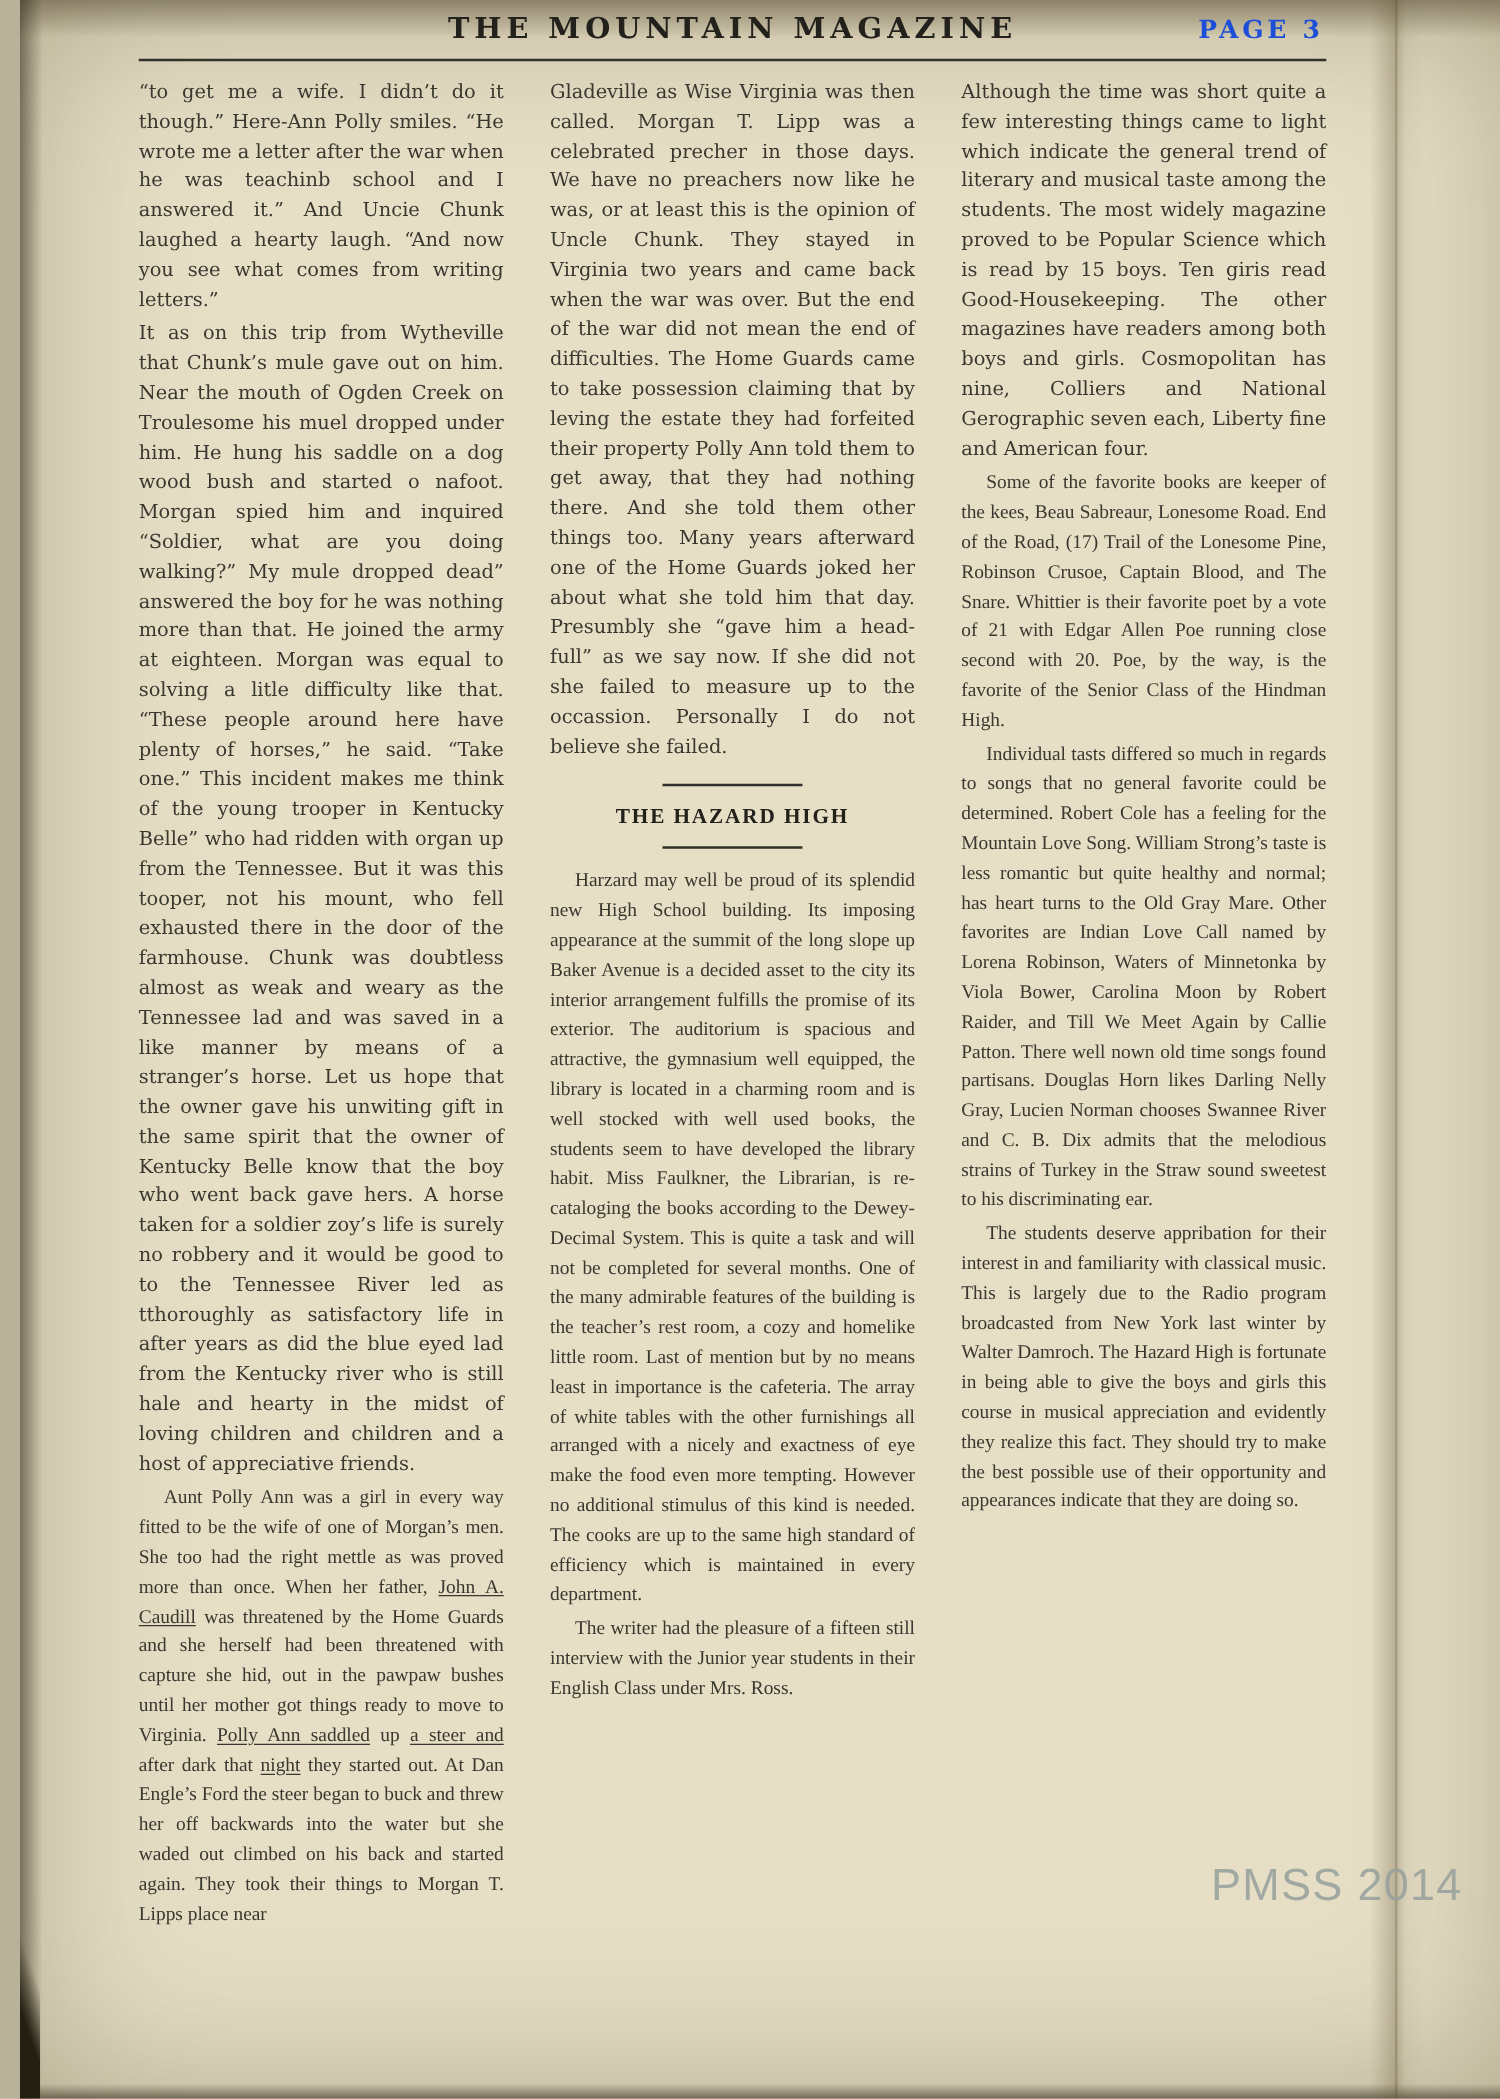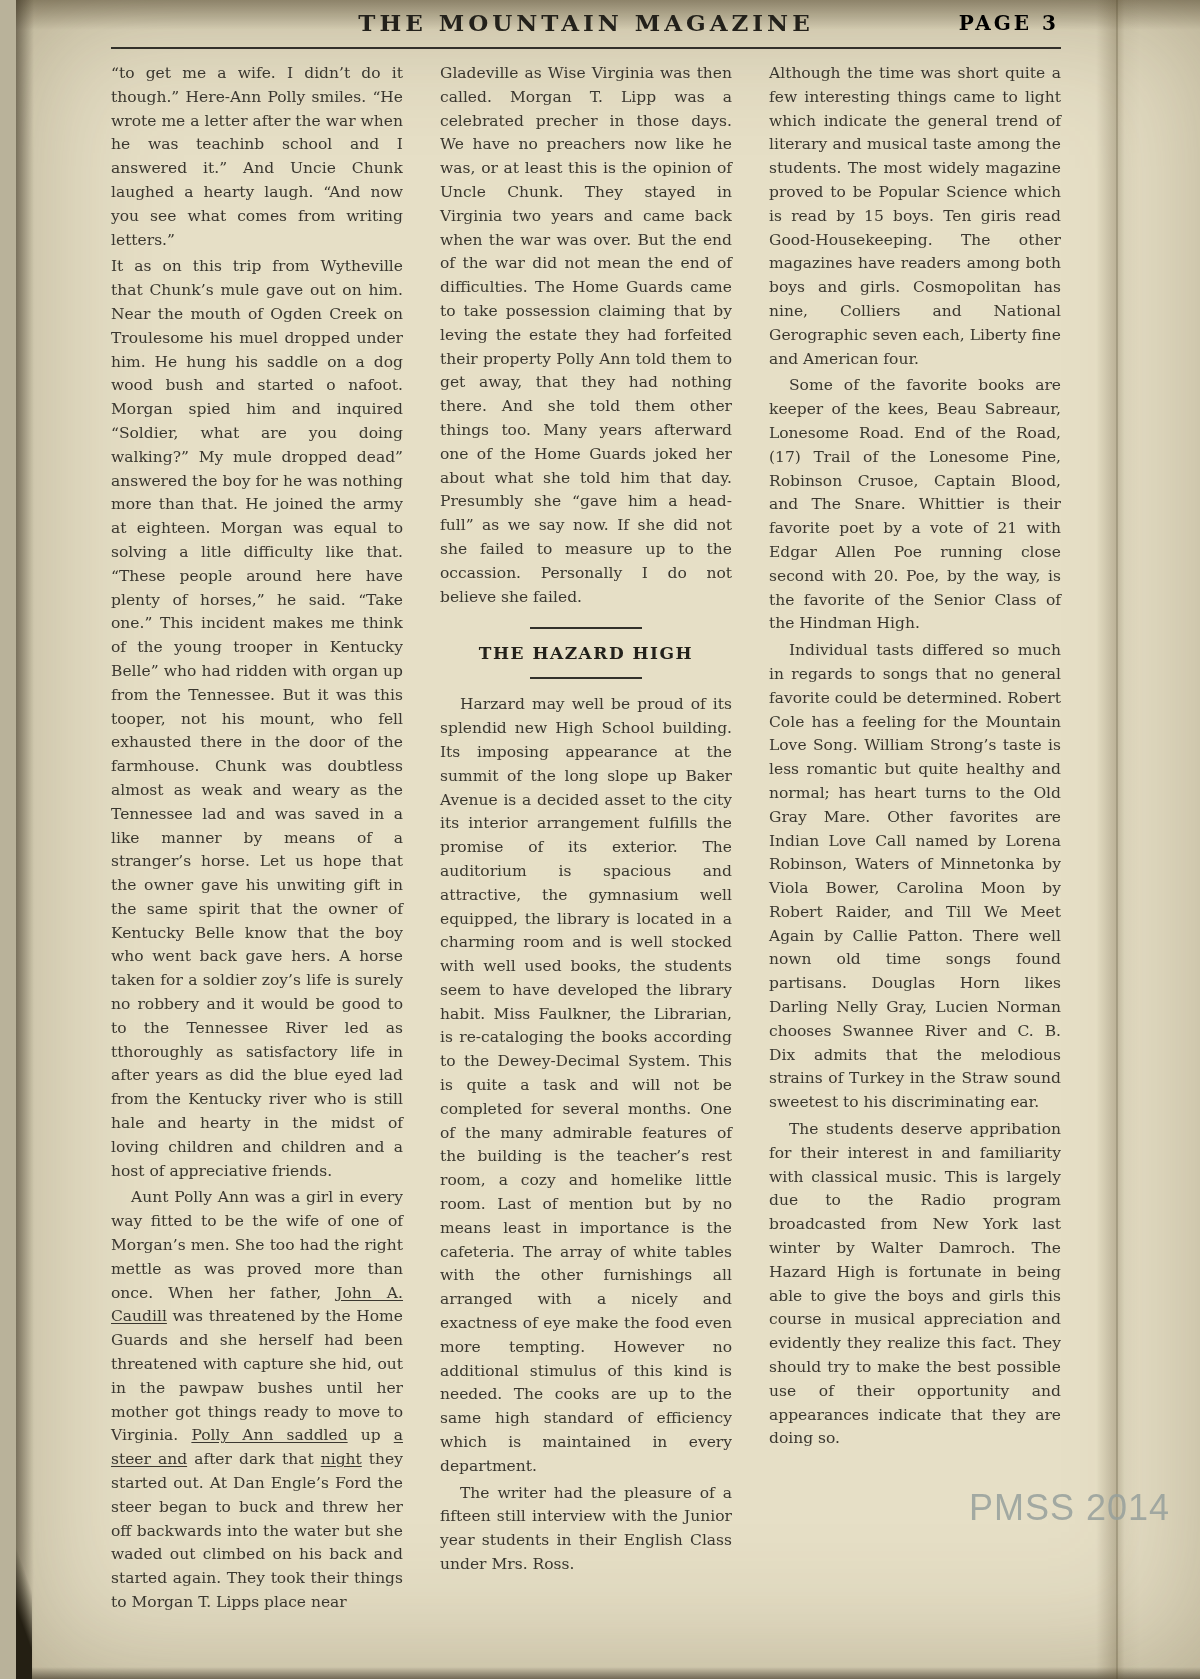--- a/index.html
+++ b/index.html
@@ -34,43 +34,43 @@
 
   
   .masthead { position: absolute; top: 9px; left: 95px; width: 950px; height: 36px; }
   .masthead-title {
     position: absolute; left: 0; right: 0; top: 0;
     text-align: center; font-weight: bold;
     font-size: 23px; letter-spacing: 4px; color: #23211b;
   }
   .masthead-page {
     position: absolute; right: 2px; top: 2px;
-    font-weight: bold; font-size: 20px; letter-spacing: 3px; color: #000000;
+    font-weight: bold; font-size: 20px; letter-spacing: 3px; color: #1d4ed8;
   }
   .masthead-rule {
     position: absolute; top: 47px; left: 95px; width: 950px; height: 2px;
     background: var(--rule, #32302a);
   }
 
   
   .columns {
     position: absolute; top: 62px; left: 95px; width: 950px;
     display: flex; gap: 37px; align-items: flex-start;
   }
   .column { flex: 1 1 0; min-width: 0; }
   .par {
     margin: 0; text-align: justify;
     font-size: 15.5px; line-height: 23.8px;
     color: var(--ink, #3a372f);
   }
   .par + .par { margin-top: 3px; }
-  .par.indent { text-indent: 20px; }
+  .par.indent { text-indent: 20px; font-family: Liberation Serif, serif; }
   .par u { text-decoration: underline; text-underline-offset: 2px; }
 
-  .heading-block { margin: 18px 0 12px; text-align: center; }
+  .heading-block { margin: 18px 0 12px; text-align: center; font-family: Liberation Serif, serif; }
   .heading-rule  { width: 112px; height: 2px; background: var(--rule, #32302a); margin: 14px auto; }
   .heading-text  { font-weight: bold; font-size: 17px; letter-spacing: 1.5px; color: #23211b; }
 
   .watermark {
     position: absolute; right: 46px; bottom: 150px;
     font-family: Liberation Sans, sans-serif;
     font-size: 36px; letter-spacing: 1px;
     color: var(--watermark, #97a09c); opacity: .85;
   }
 </style>

